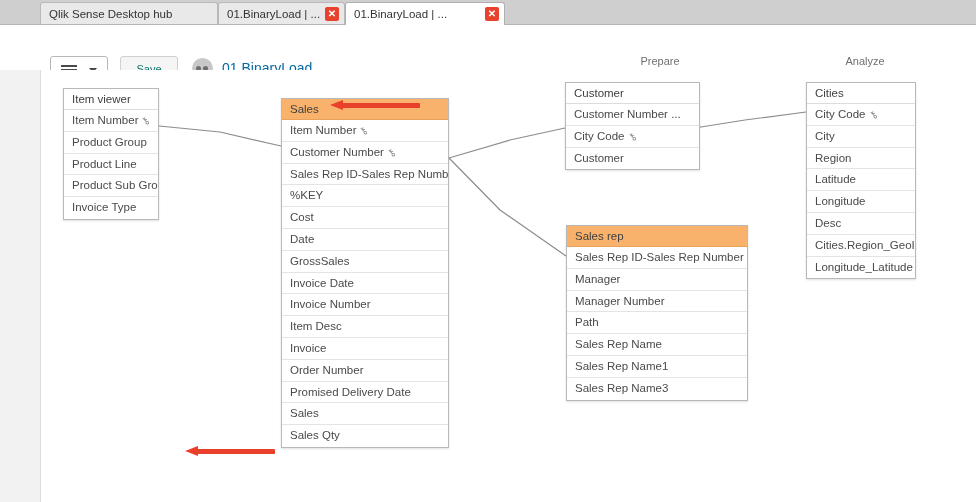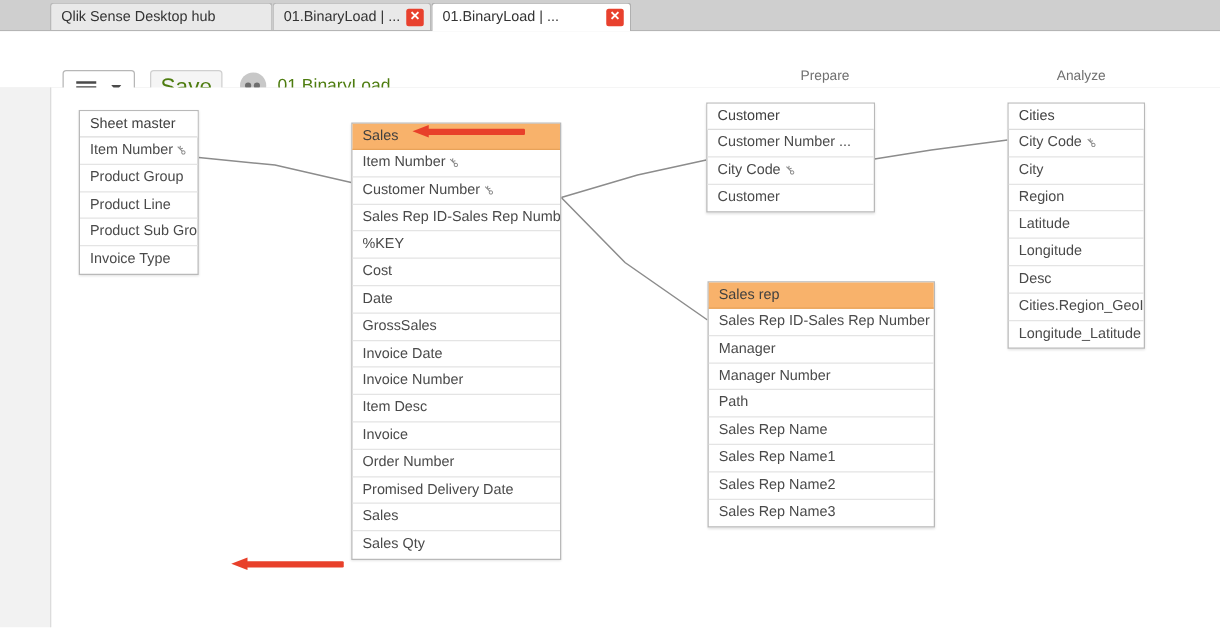--- a/index.html
+++ b/index.html
@@ -113,22 +113,22 @@
     border-right: 4px solid transparent;
     border-top: 5px solid #4a4a4a;
   }
   .save-btn {
     position: absolute;
     left: 120px; top: 31px;
     width: 58px; height: 26px;
     background: #f5f5f5;
     border: 1px solid #d0d0d0;
     border-radius: 3px;
-    color: #4d7c0f;
-    font-size: 18px;
+    color: #0f766e;
+    font-size: 11px;
     line-height: 24px;
     text-align: center;
     box-sizing: border-box;
   }
   .app-icon {
     position: absolute;
     left: 192px; top: 33px;
     width: 21px; height: 21px;
     border-radius: 50%;
     background: #c8c8c8;
@@ -146,21 +146,21 @@
     position: absolute;
     left: 11px; top: 8px;
     width: 5px; height: 5px;
     border-radius: 50%;
     background: #6e6e6e;
   }
   .app-title {
     position: absolute;
     left: 222px; top: 35px;
     font-size: 14px;
-    color: #4d7c0f;
+    color: #0369a1;
   }
   .nav-section {
     position: absolute;
     top: 26px;
     height: 43px;
     text-align: center;
   }
   .nav-section .nav-top {
     font-size: 11px;
     color: #707070;
@@ -340,21 +340,21 @@
       <path d="M 159 56 L 220 62 L 281 76" stroke="#8c8c8c" stroke-width="1.2" fill="none"></path>
 
       <path d="M 449 88 L 510 70 L 565 58" stroke="#8c8c8c" stroke-width="1.2" fill="none"></path>
 
       <path d="M 449 88 L 500 140 L 566 186" stroke="#8c8c8c" stroke-width="1.2" fill="none"></path>
 
       <path d="M 682 60 L 745 50 L 806 42" stroke="#8c8c8c" stroke-width="1.2" fill="none"></path>
     </svg>
 
     <div class="tbl" id="tbl-itemmaster">
-      <div class="hdr">Sheet master</div>
+      <div class="hdr">Item viewer</div>
       <div class="fld"><span>Item Number</span><span class="keyicon">⚷</span></div>
       <div class="fld"><span>Product Group</span></div>
       <div class="fld"><span>Product Line</span></div>
       <div class="fld"><span>Product Sub Gro...</span></div>
       <div class="fld"><span>Invoice Type</span></div>
     </div>
 
     <div class="tbl orange" id="tbl-sales">
       <div class="hdr">Sales</div>
       <div class="fld"><span>Item Number</span><span class="keyicon">⚷</span></div>
@@ -394,21 +394,20 @@
     </div>
 
     <div class="tbl orange" id="tbl-salesrep">
       <div class="hdr">Sales rep</div>
       <div class="fld"><span>Sales Rep ID-Sales Rep Number ...</span></div>
       <div class="fld"><span>Manager</span></div>
       <div class="fld"><span>Manager Number</span></div>
       <div class="fld"><span>Path</span></div>
       <div class="fld"><span>Sales Rep Name</span></div>
       <div class="fld"><span>Sales Rep Name1</span></div>
-      <div class="fld"><span>Sales Rep Name2</span></div>
       <div class="fld"><span>Sales Rep Name3</span></div>
     </div>
 
     <div class="arrow" id="arrow-sales">
       <div class="head"></div>
       <div class="shaft"></div>
     </div>
     <div class="arrow" id="arrow-newsales">
       <div class="head"></div>
       <div class="shaft"></div>

